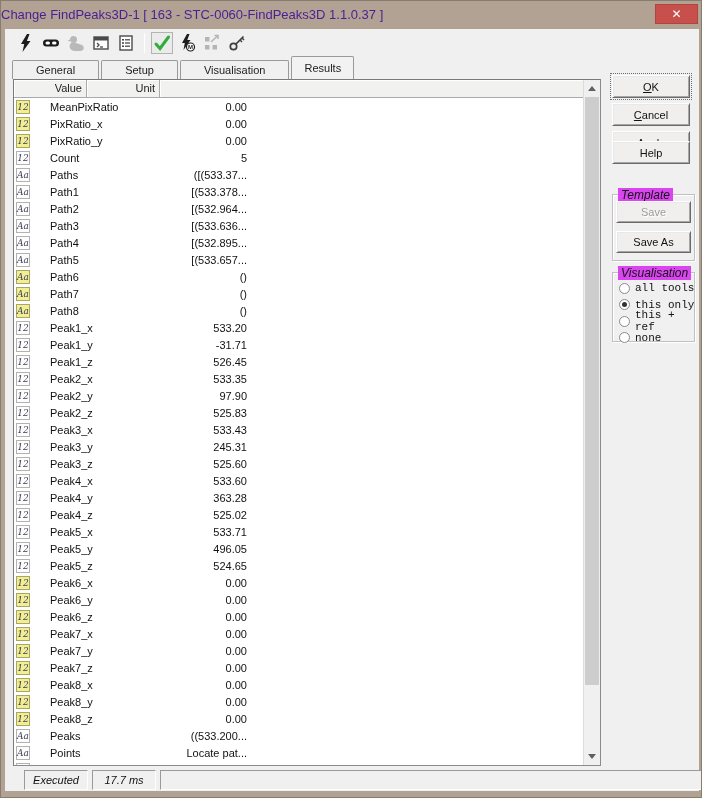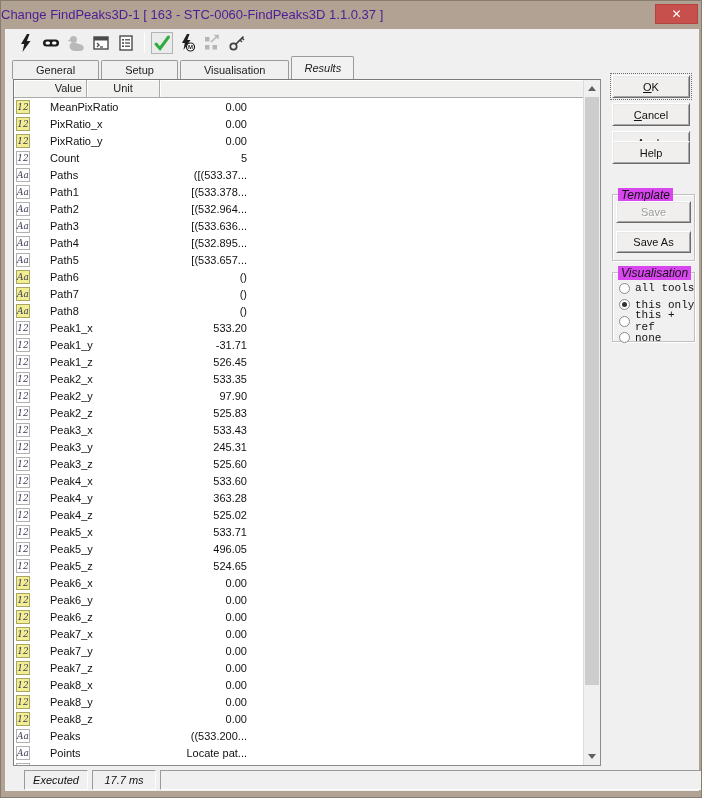--- a/index.html
+++ b/index.html
@@ -17,31 +17,31 @@
   
   .toolbar{position:absolute;left:0;top:0;width:100%;height:27px;display:flex;align-items:center;padding-left:10px;}
   .tbicon{width:22px;height:22px;display:flex;align-items:center;justify-content:center;margin-right:3px;}
   .tbsep{width:1px;height:20px;background:#c9c9c9;border-right:1px solid #ffffff;margin:0 6px 0 4px;}
   .tbicon.pressed{border:1px solid #b3b3b3;background:#ebebeb;}
 
   
   .tabstrip{position:absolute;left:7px;top:27px;height:23px;display:flex;align-items:flex-end;}
   .tab{height:19px;line-height:18px;padding:0 23px;font-size:11px;color:#222;background:#f0f0f0;
        border:1px solid #9a9a9a;border-bottom:none;border-radius:2px 2px 0 0;margin-right:2px;}
-  .tab.active{height:23px;line-height:22px;padding:0 12px;background:#f2f2f2;position:relative;z-index:2;font-style:italic;}
+  .tab.active{height:23px;line-height:22px;padding:0 12px;background:#f2f2f2;position:relative;z-index:2;}
 
   
   .tableframe{position:absolute;left:8px;top:50px;width:588px;height:687px;background:#ffffff;
               border:1px solid #8b8b8b;border-top-color:#7a7a7a;border-left-color:#7a7a7a;overflow:hidden;}
   .thead{position:absolute;left:0;top:0;right:17px;height:18px;display:flex;}
   .th{background:#f1f1f0;border-right:1px solid #aaaaaa;border-bottom:1px solid #aaaaaa;
       box-shadow:inset 1px 1px 0 #ffffff;font-size:11px;line-height:17px;padding:0 4px;color:#1c1c1c;}
   .th-param{width:160px;}
   .th-value{width:73px;text-align:right;}
-  .th-unit{width:73px;text-align:center;}
+  .th-unit{width:73px;text-align:right;}
   .th-fill{flex:1;border-right:none;}
   .tbody{position:absolute;left:0;top:18px;right:17px;bottom:0;overflow:hidden;}
   .trow{height:17px;display:flex;align-items:center;position:relative;font-size:11px;color:#111;}
   .ticon{flex:none;width:14px;height:14px;margin-left:2px;border:1px solid #b2b2b2;background:#fdfdfd;
          font-family:"DejaVu Serif",serif;font-style:italic;font-size:9px;color:#3d3d58;
          display:flex;align-items:center;justify-content:center;}
   .trow.hl .ticon{background:#f1ee94;border-color:#a9a562;}
   .tname{margin-left:20px;white-space:nowrap;}
   .tvalue{position:absolute;left:160px;width:73px;text-align:right;white-space:nowrap;}
 

